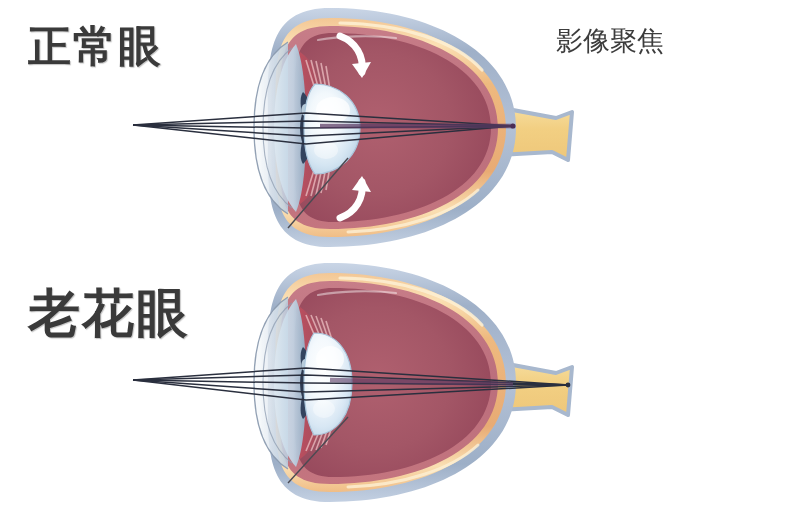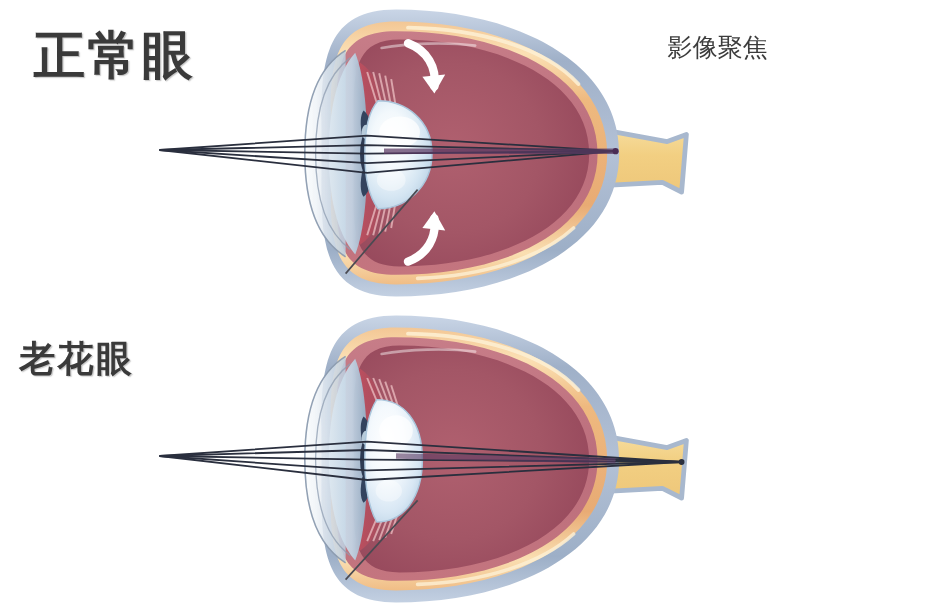--- a/index.html
+++ b/index.html
@@ -17,26 +17,26 @@
   .panel-title{
     position:absolute;
     font-weight:bold;
     color:#3a3a3a;
     letter-spacing:2px;
     white-space:nowrap;
     text-shadow:1px 1px 1px rgba(120,120,120,.45);
     font-family:"DejaVu Sans","Liberation Sans",sans-serif;
   }
   .title-normal{left:28px;top:18px;font-size:43px;}
-  .title-presby{left:16px;top:24px;font-size:30px;}
+  .title-presby{left:28px;top:24px;font-size:52px;}
 
   .caption{
     position:absolute;
     color:#3c3c3c;
-    font-size:21px;
+    font-size:27px;
     line-height:33px;
     white-space:nowrap;
     font-family:"DejaVu Sans","Liberation Sans",sans-serif;
   }
   .caption-normal{left:556px;top:24px;}
   .caption span{display:block;}
 
   .eye-svg{position:absolute;left:0;top:0;width:793px;height:254px;}
 </style>
 </head>

